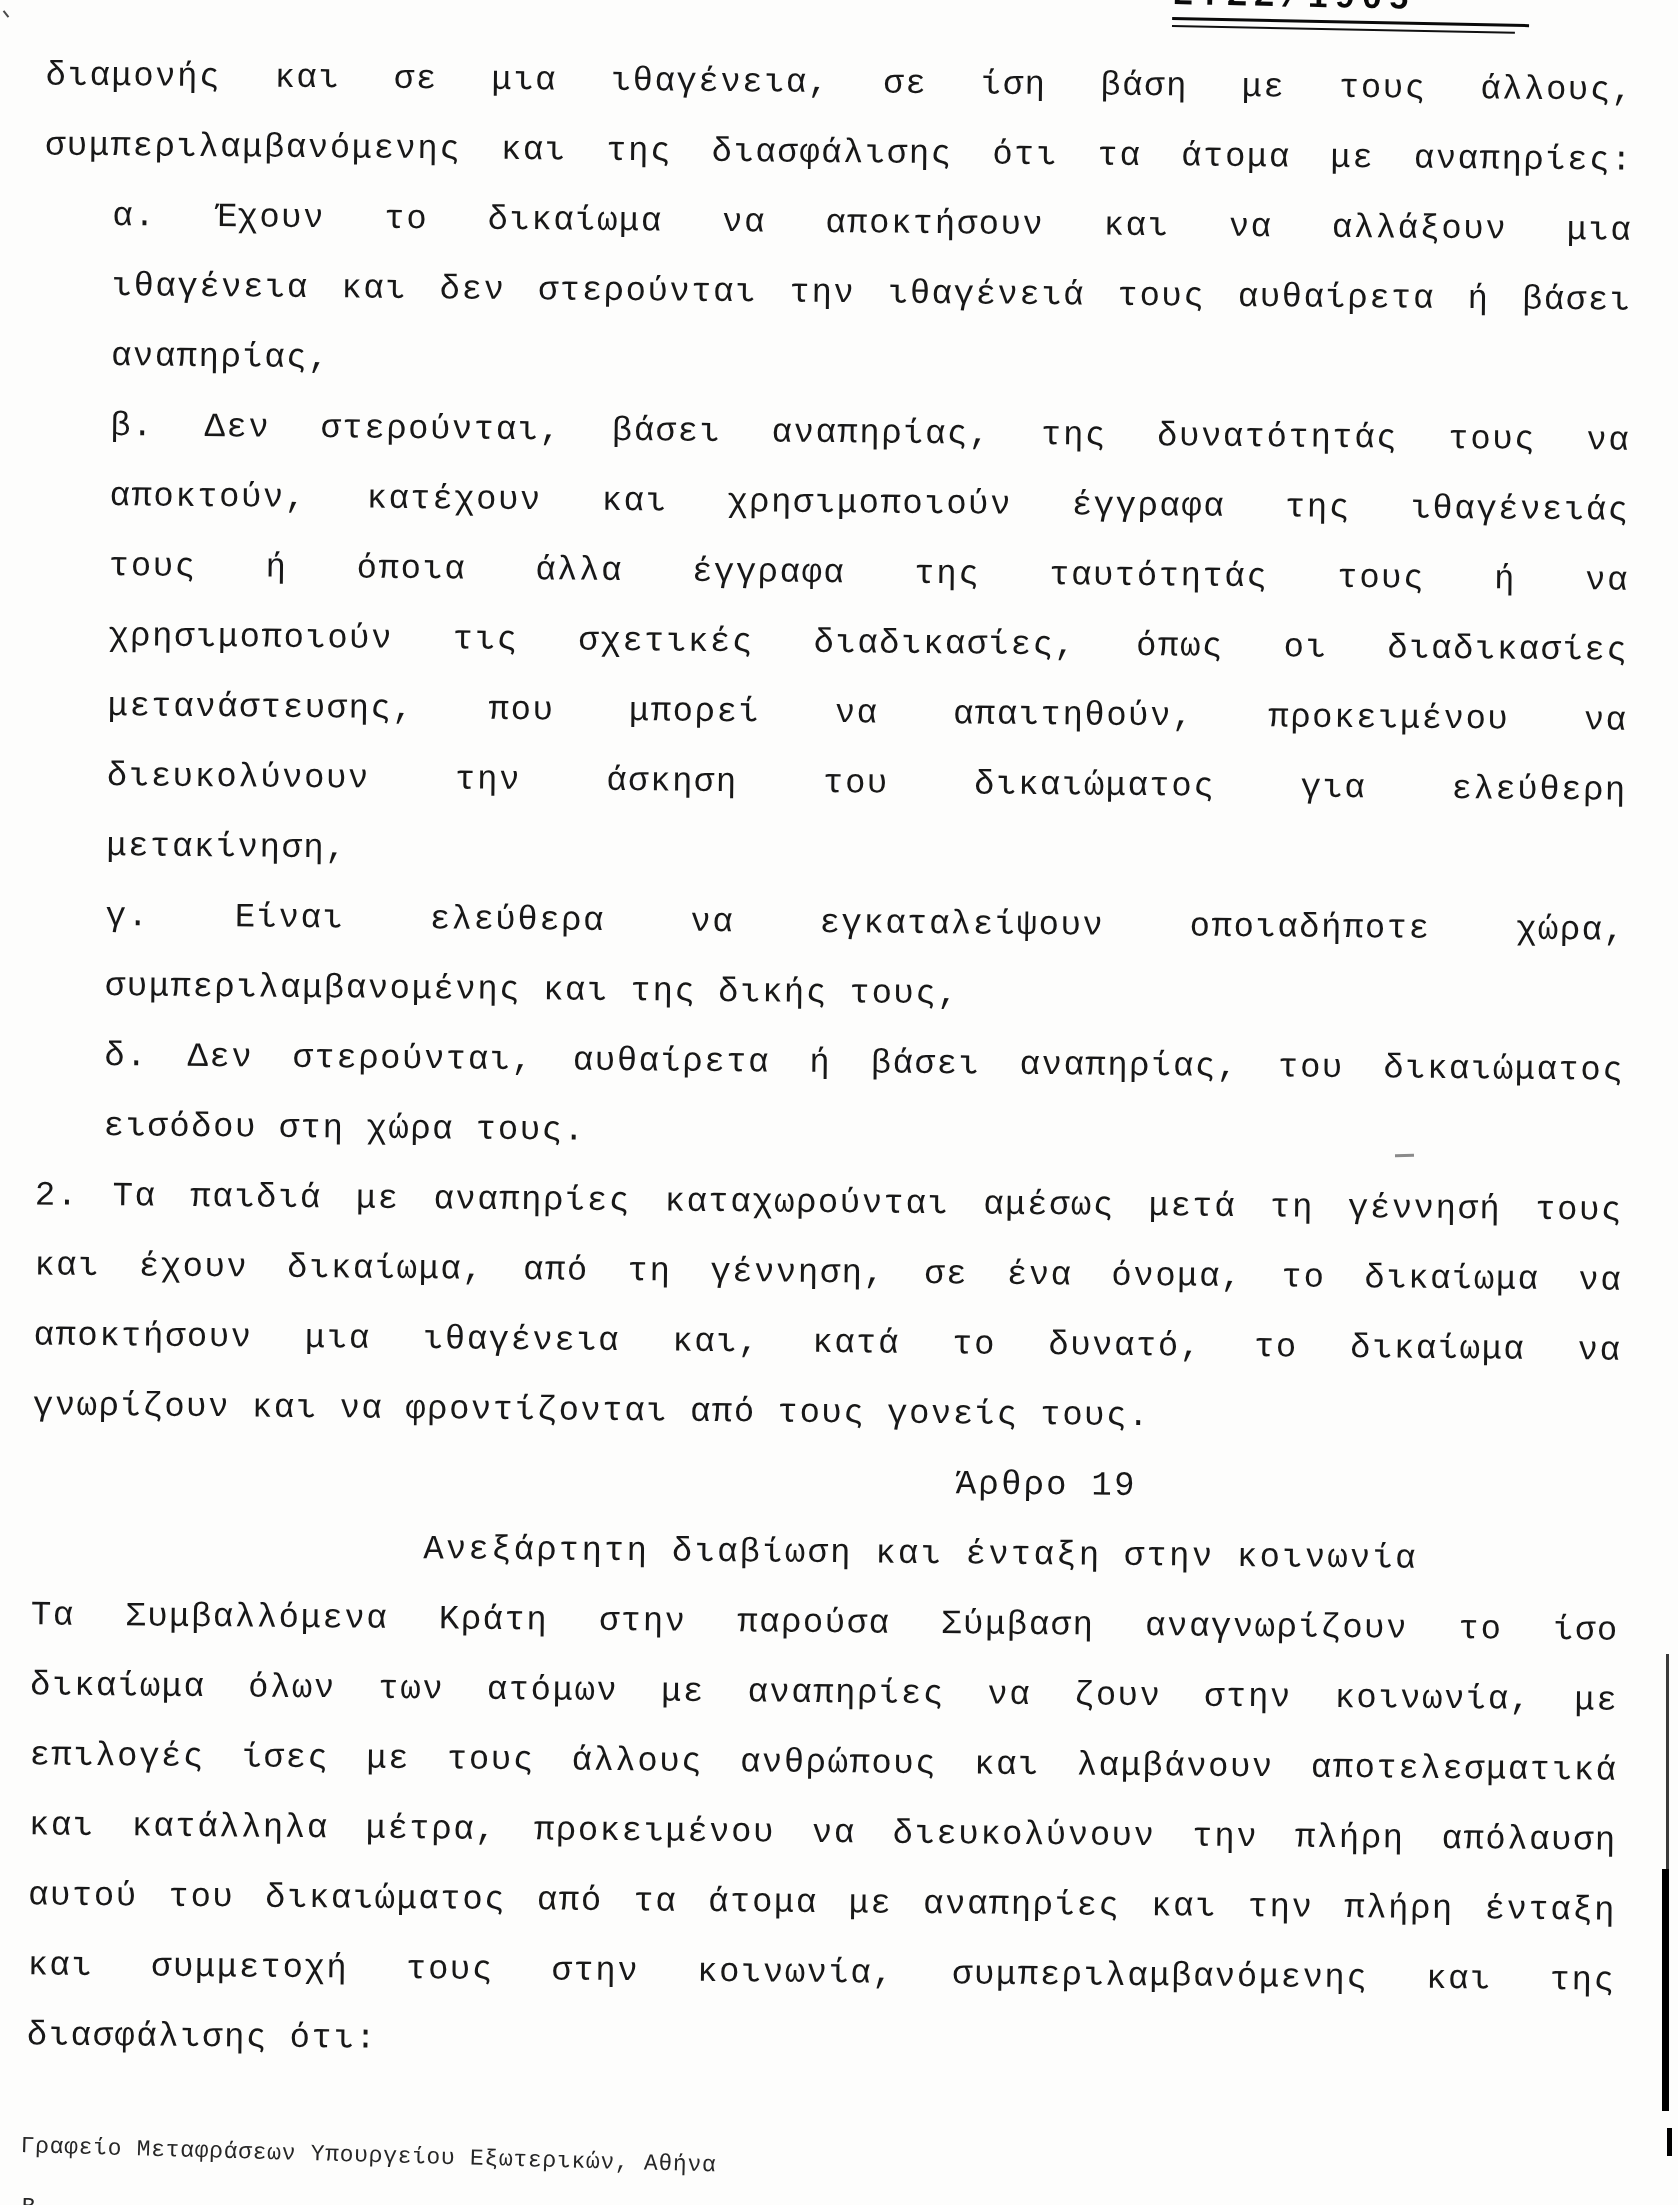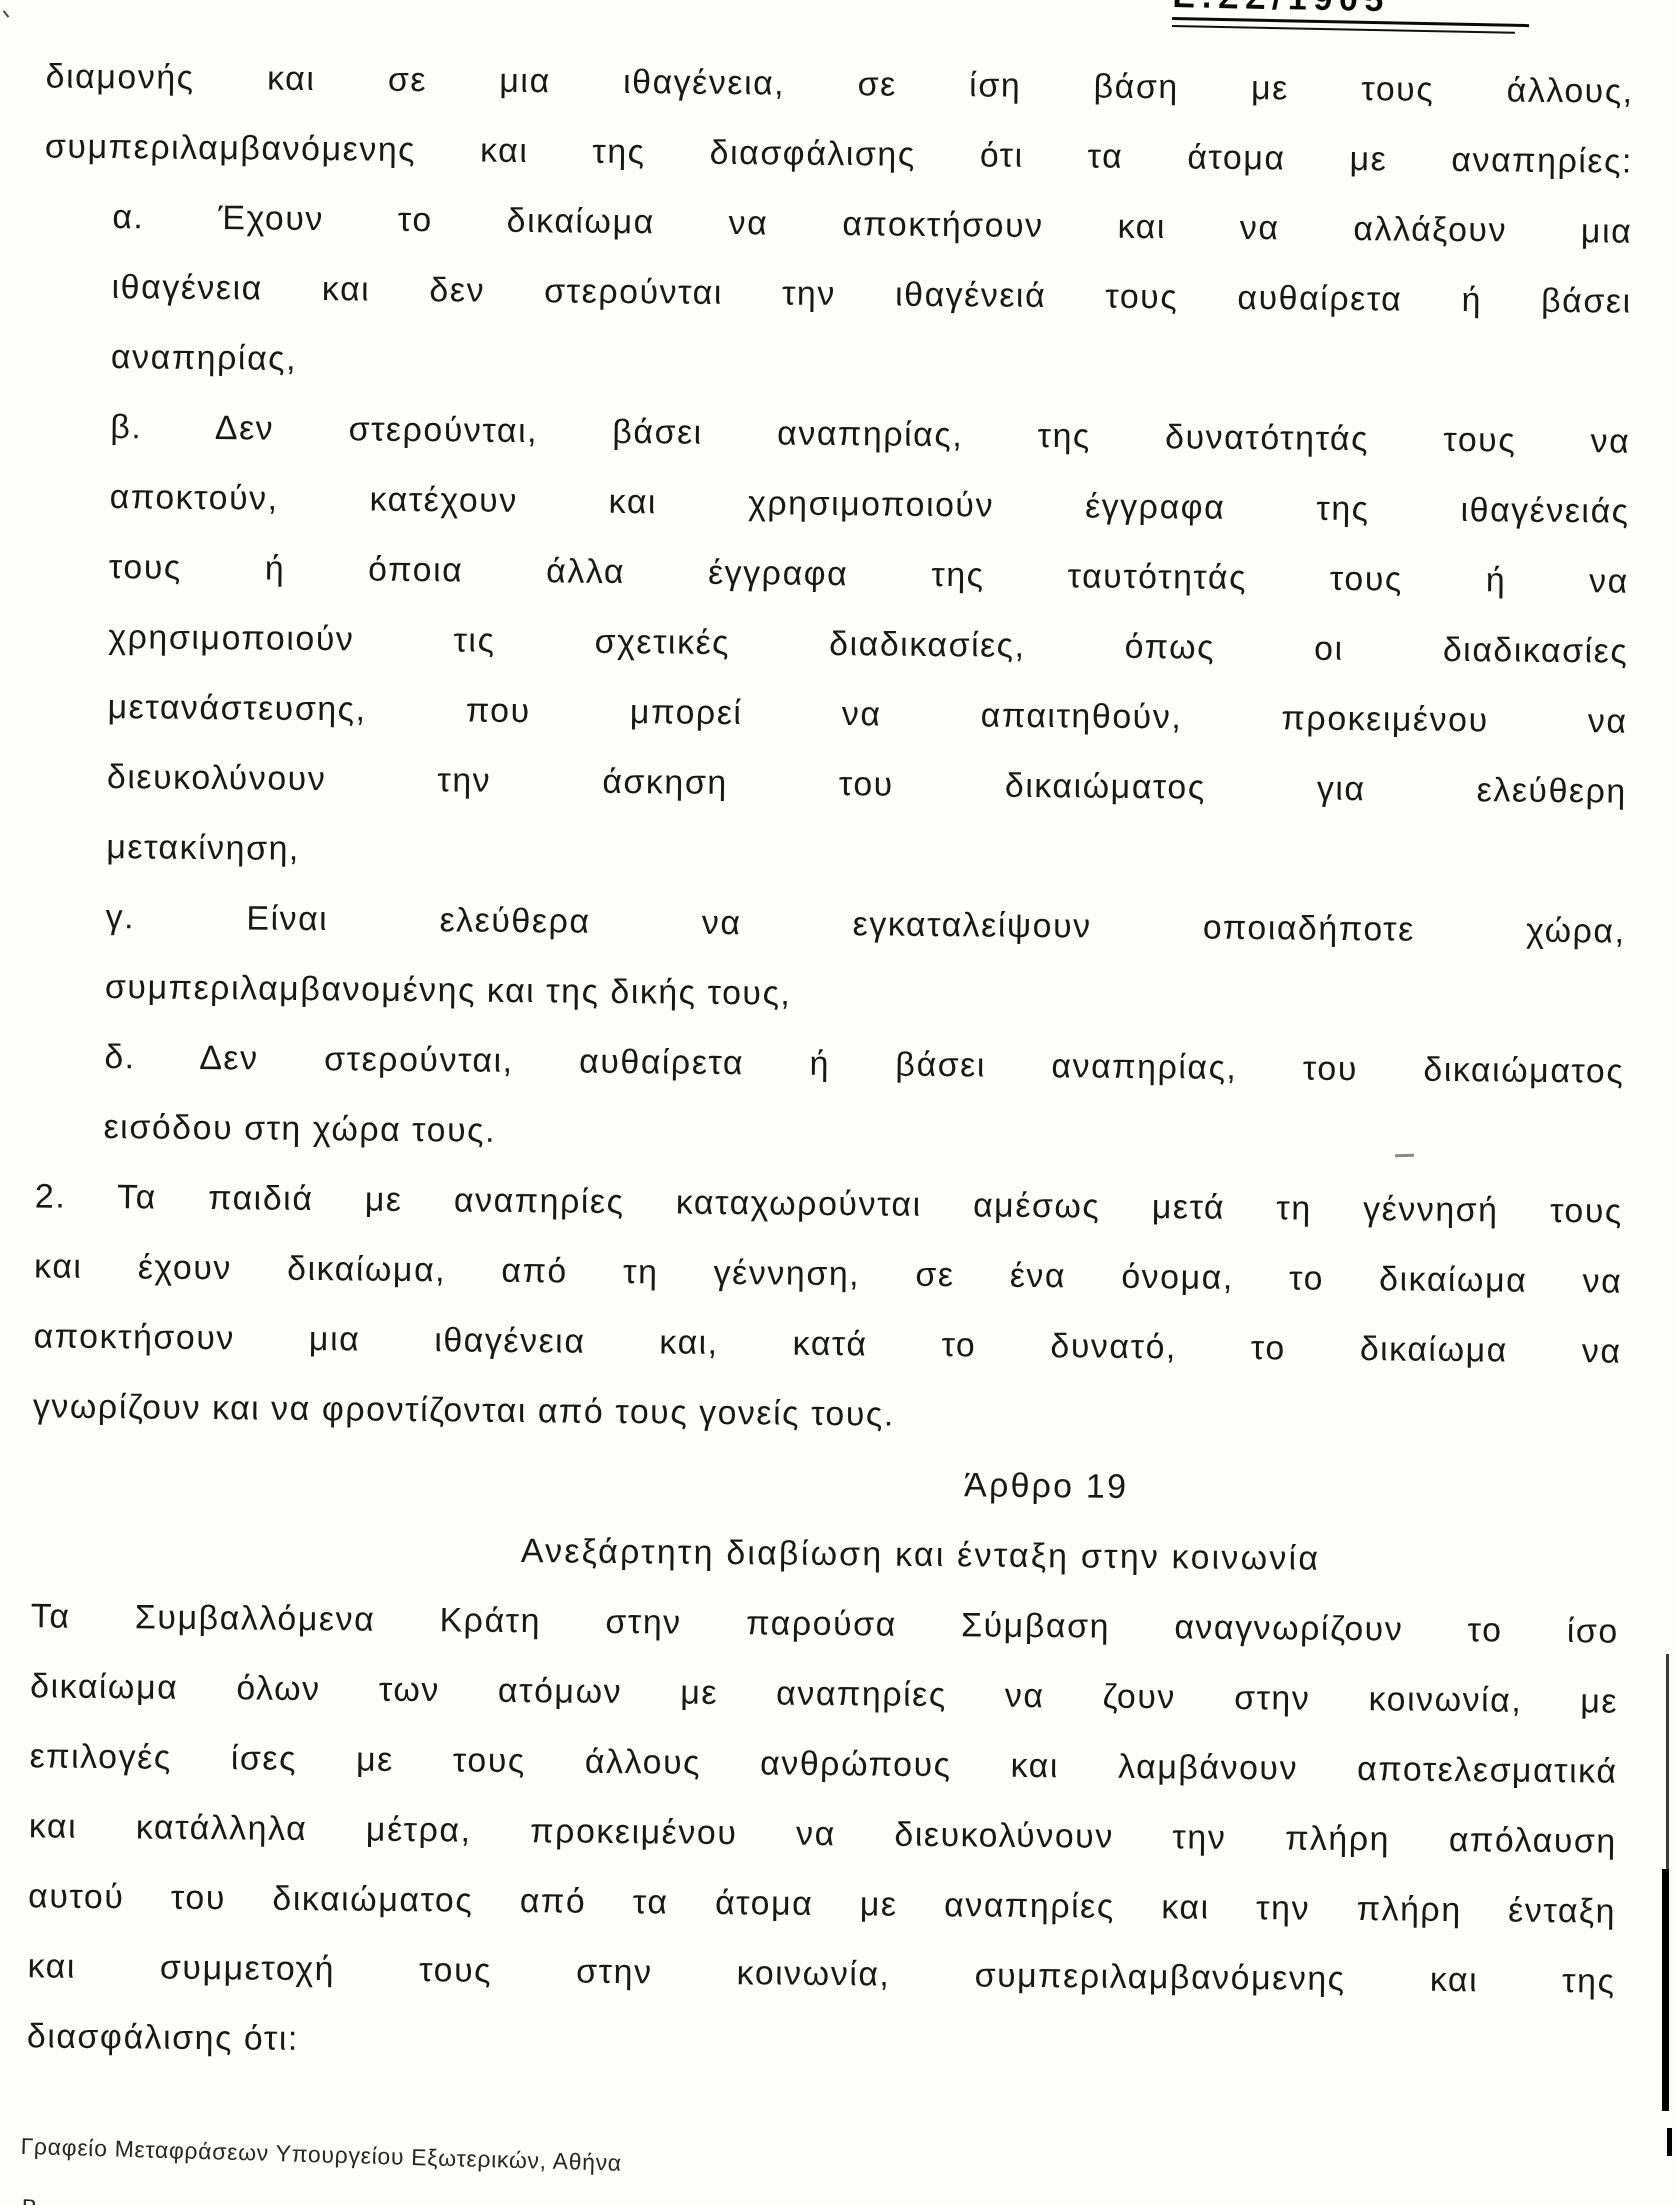--- a/index.html
+++ b/index.html
@@ -6,21 +6,21 @@
     margin: 0;
     padding: 0;
     background: #ffffff;
   }
   #page {
     position: relative;
     width: 1679px;
     height: 2205px;
     background: #fdfdfc;
     overflow: hidden;
-    font-family: Liberation Sans, sans-serif;
+    font-family: Liberation Mono, monospace;
     color: #181818;
   }
 
   
   #text-col {
     position: absolute;
     top: 40px;
     left: 0;
     width: 1679px;
     padding: 0 45px 0 46px;

